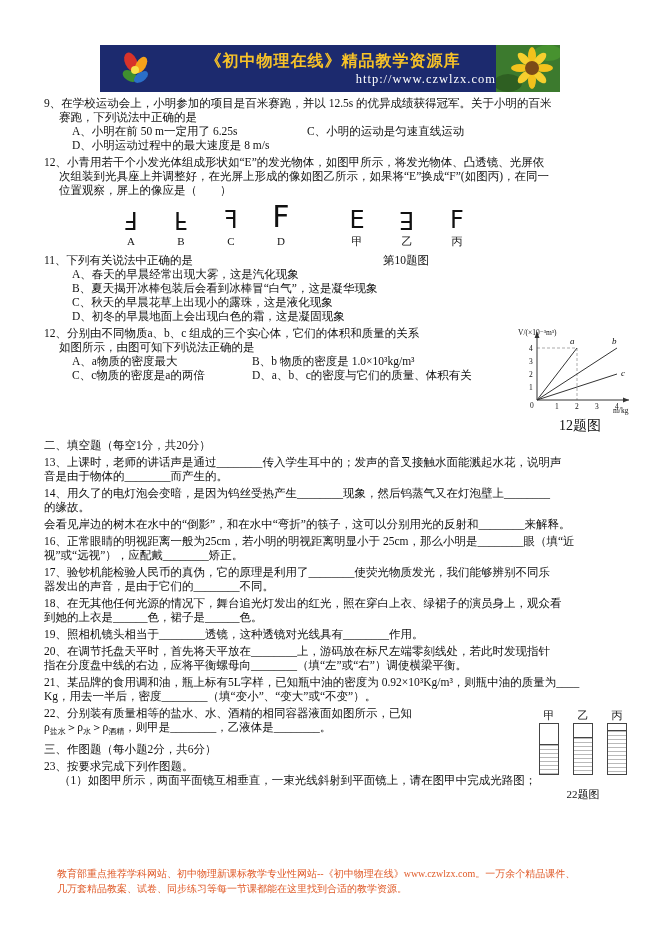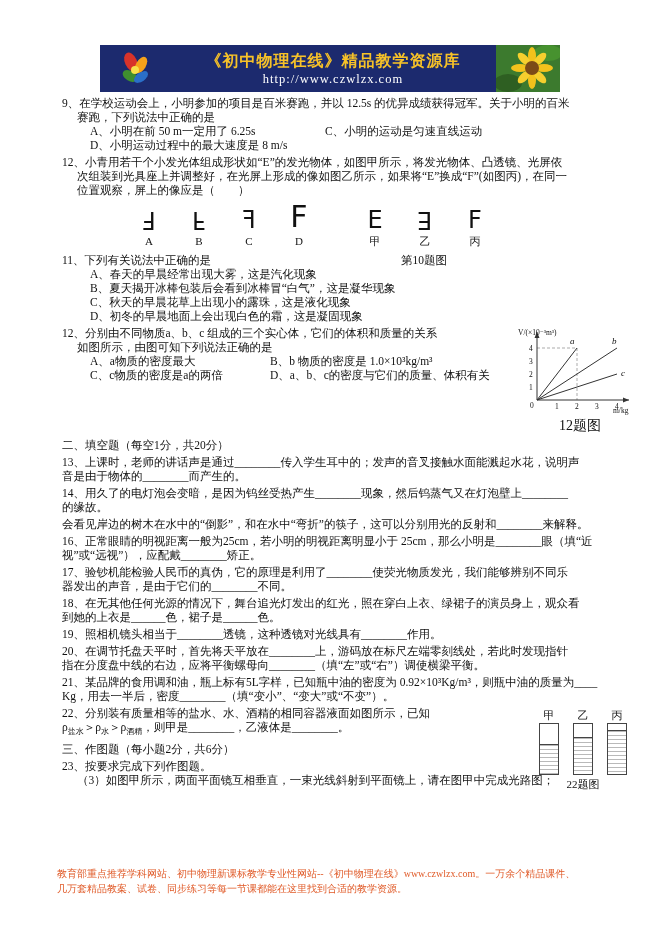--- a/index.html
+++ b/index.html
@@ -11,25 +11,25 @@
   }
 
   
   .banner {
     position:absolute; left:100px; top:45px; width:460px; height:47px;
     background:#1c2a6e; display:flex; align-items:center; overflow:hidden;
   }
   .banner-logo { width:70px; display:flex; justify-content:center; align-items:center; }
   .banner-mid { flex:1; text-align:center; }
   .banner-title { color:#f7c228; font-size:16px; font-weight:bold; letter-spacing:1px; line-height:20px; }
-  .banner-url { color:#ffffff; font-size:12.5px; line-height:16px; letter-spacing:1px; }
+  .banner-url { color:#ffffff; font-size:12.5px; line-height:16px; letter-spacing:1px;text-align:right; }
   .banner-photo { width:64px; height:47px; flex:0 0 auto; }
 
   
-  .content { position:absolute; left:62px; top:96px; right:18px; font-size:11.5px; line-height:14px; }
+  .content { position:absolute; left:44px; top:96px; right:18px; font-size:11.5px; line-height:14px; }
   .line { white-space:nowrap; }
   .ind { padding-left:15px; }
   .q { margin-bottom:3px; }
   .opts { display:grid; padding-left:28px; }
   .cols-q9 { grid-template-columns:235px 1fr; }
   .cols-q12 { grid-template-columns:180px 1fr; }
   .optlist { padding-left:28px; }
   .sec-title { margin:3px 0 3px; }
   .bfc { overflow:hidden; }
 
@@ -56,21 +56,21 @@
   .fig12-caption { font-size:14px; margin-top:1px; }
 
   
   .fig22 { float:right; width:120px; margin:2px 0 0 6px; text-align:center; }
   .fig22-labels { display:flex; justify-content:center; gap:23px; font-size:11px; margin-bottom:1px; }
   .fig22-row { display:flex; justify-content:center; gap:14px; }
   .cyl { width:20px; height:52px; border:1px solid #444; position:relative; background:#fff; }
   .liq { position:absolute; left:0; right:0; bottom:0; border-top:1px solid #444;
          background:repeating-linear-gradient(180deg,#b9b9b9 0 1px,transparent 1px 4px); }
   .lv1 { height:30px; } .lv2 { height:37px; } .lv3 { height:44px; }
-  .fig22-caption { font-size:11px; margin-top:2px; }
+  .fig22-caption { font-size:11px; margin-top:12px; }
 
   
   .footer { position:absolute; left:57px; right:16px; bottom:40px; color:#e05a28; font-size:10px; line-height:15px; }
   .footer .line { white-space:nowrap; }
 
   sub { font-size:8px; }
 </style>
 </head>
 <body>
 
@@ -276,21 +276,21 @@
         <div class="fig22-caption">22题图</div>
       </div>
       <div class="line">22、分别装有质量相等的盐水、水、酒精的相同容器液面如图所示，已知</div>
       <div class="line"><span>ρ</span><sub>盐水</sub><span>＞</span><span>ρ</span><sub>水</sub><span>＞</span><span>ρ</span><sub>酒精</sub><span>，则甲是________，乙液体是________。</span></div>
     </div>
 
     <div class="sec-title line">三、作图题（每小题2分，共6分）</div>
 
     <div class="q">
       <div class="line">23、按要求完成下列作图题。</div>
-      <div class="line ind">（3）如图甲所示，两面平面镜互相垂直，一束光线斜射到平面镜上，请在图甲中完成光路图；</div>
+      <div class="line ind">（1）如图甲所示，两面平面镜互相垂直，一束光线斜射到平面镜上，请在图甲中完成光路图；</div>
     </div>
 
   </div>
 
   <div class="footer">
     <div class="line">教育部重点推荐学科网站、初中物理新课标教学专业性网站--《初中物理在线》www.czwlzx.com。一万余个精品课件、</div>
     <div class="line">几万套精品教案、试卷、同步练习等每一节课都能在这里找到合适的教学资源。</div>
   </div>
 
 </div>

